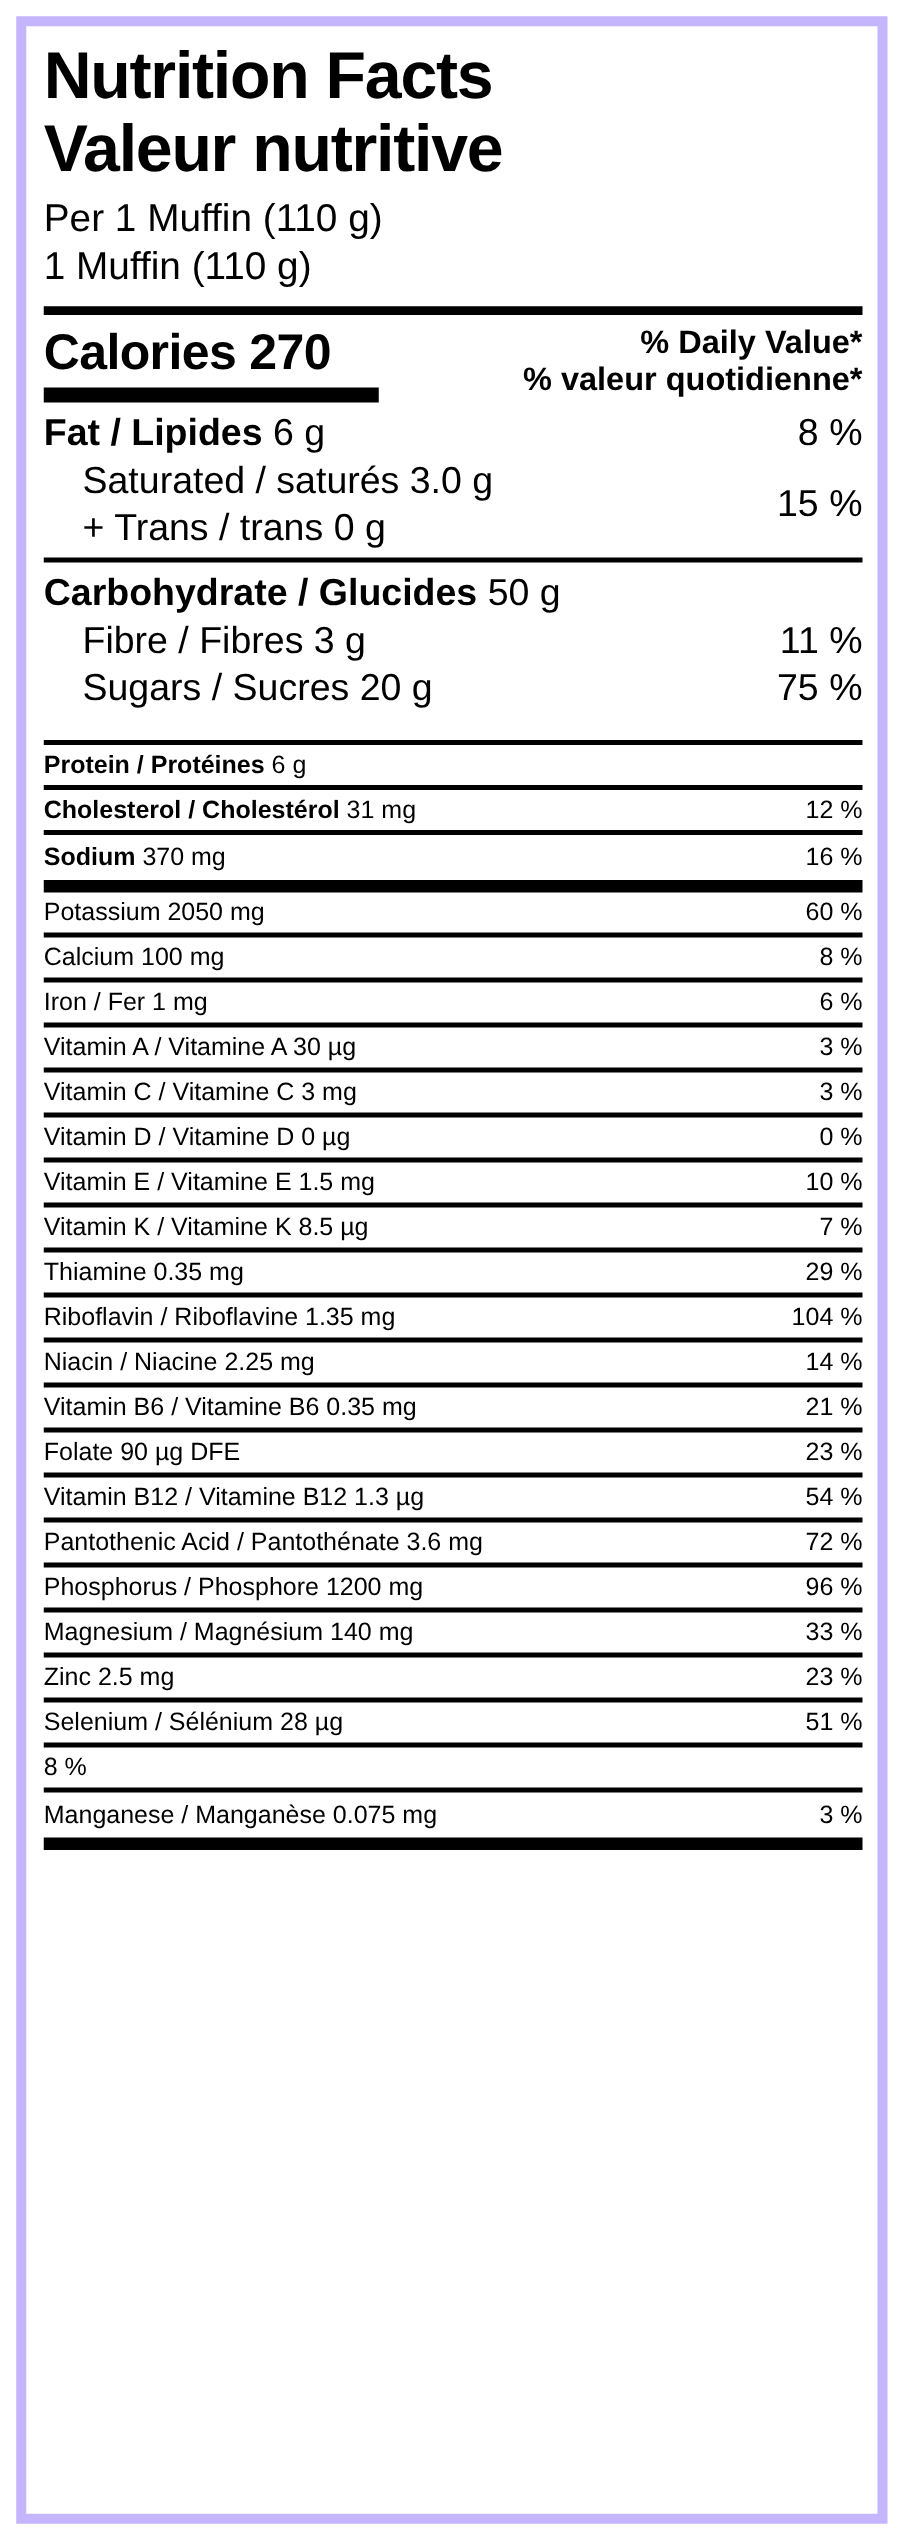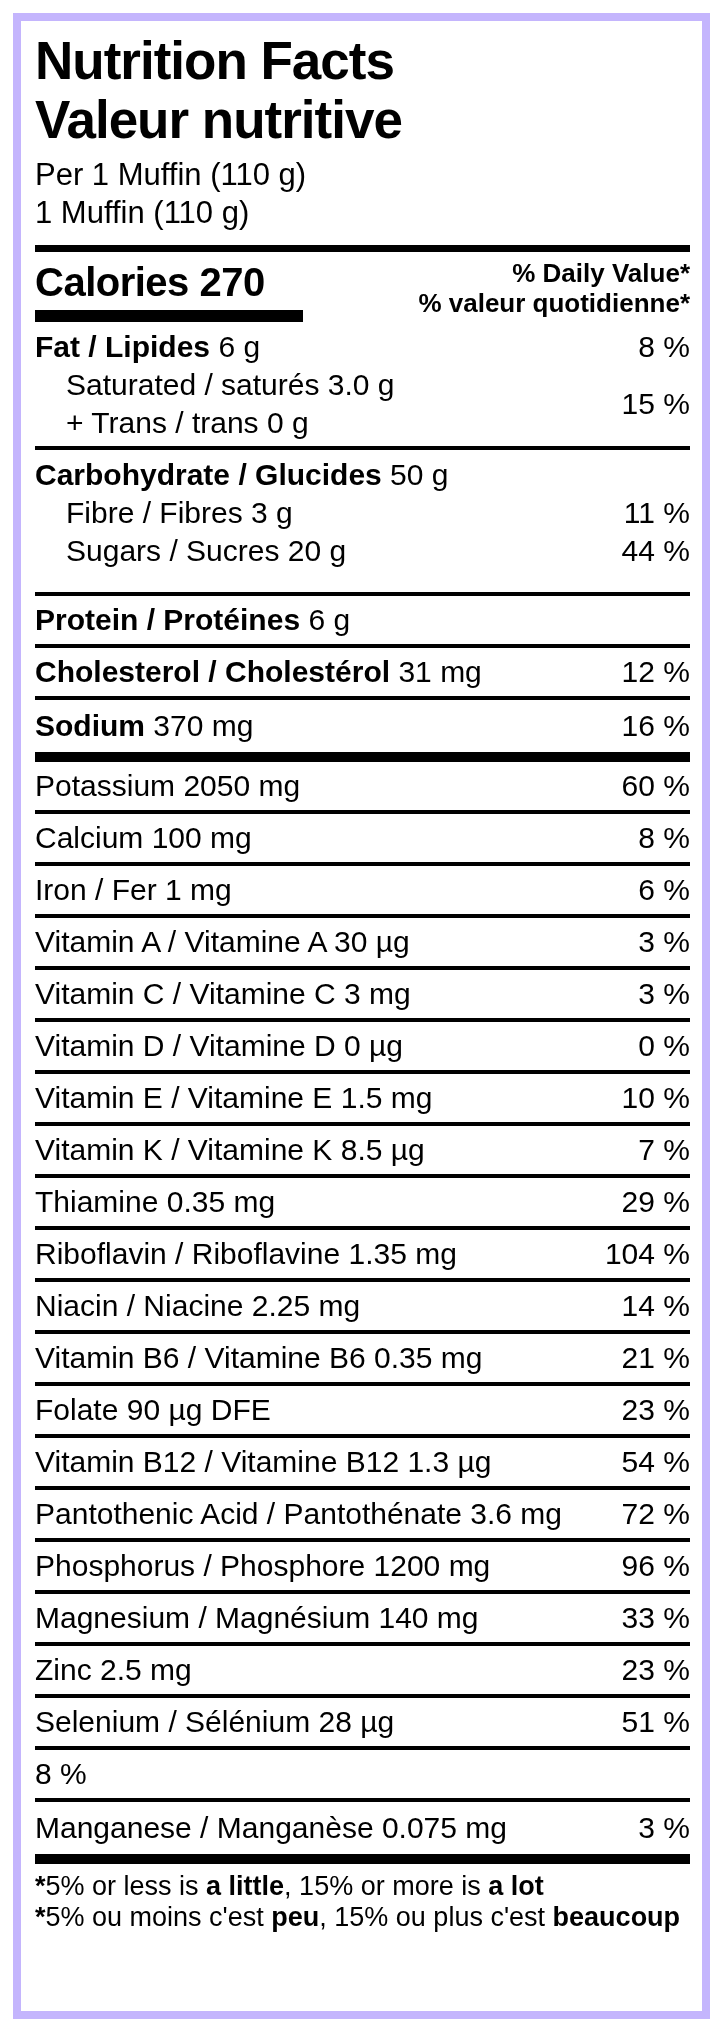--- a/index.html
+++ b/index.html
@@ -29,21 +29,21 @@
   .dv-head { text-align: right; font-size: 26px; line-height: 30px; font-weight: 700; padding-top: 6px; }
   
   .group { border-bottom: 4px solid #000; padding: 6px 0 4px; font-size: 30px; }
   .group.carb { padding-bottom: 22px; }
   .gl { display: flex; justify-content: space-between; line-height: 38px; }
   .indent { padding-left: 31px; align-items: center; }
   .subwrap { position: relative; }
   .subdv { position: absolute; right: 0; top: 50%; transform: translateY(-50%); line-height: 38px; }
   .nrow {
     display: flex; justify-content: space-between; align-items: center;
-    height: 52px; border-bottom: 4px solid #000; font-size: 30px;
+    height: 36px; border-bottom: 4px solid #000; font-size: 20px;
   }
   .nrow.no-sep { border-bottom: none; }
   #micro-rows .nrow:last-child { border-bottom: none; }
   .nm b { font-weight: 700; }
   
   .footnotes { padding: 7px 0 8px; font-size: 27px; line-height: 31px; }
   .footnotes b { font-weight: 700; }
 </style>
 </head>
 <body>
@@ -92,21 +92,21 @@
   <div class="group carb">
     <div class="gl">
       <span class="nm"><b>Carbohydrate / Glucides</b> <span>50 g</span></span>
     </div>
     <div class="gl indent">
       <span><span>Fibre / Fibres</span> <span>3 g</span></span>
       <span>11 %</span>
     </div>
     <div class="gl indent">
       <span><span>Sugars / Sucres</span> <span>20 g</span></span>
-      <span>44 %</span>
+      <span>75 %</span>
     </div>
   </div>
 
   <div class="nrow">
     <span class="nm"><b>Protein / Protéines</b> <span>6 g</span></span>
   </div>
 
   <div class="nrow">
     <span class="nm"><b>Cholesterol / Cholestérol</b> <span>31 mg</span></span>
     <span>12 %</span>
@@ -200,18 +200,14 @@
         <span>8 %</span>
       </div>
       <div class="nrow">
         <span>Manganese / Manganèse 0.075 mg</span>
         <span>3 %</span>
       </div>
     </div>
 
   <div class="bar-thick"></div>
 
-  <div class="footnotes">
-      <div><b>*</b><span>5% or less is </span><b>a little</b><span>, 15% or more is </span><b>a lot</b></div>
-      <div><b>*</b><span>5% ou moins c'est </span><b>peu</b><span>, 15% ou plus c'est </span><b>beaucoup</b></div>
-    </div>
 
 </div>
 
 </body></html>

